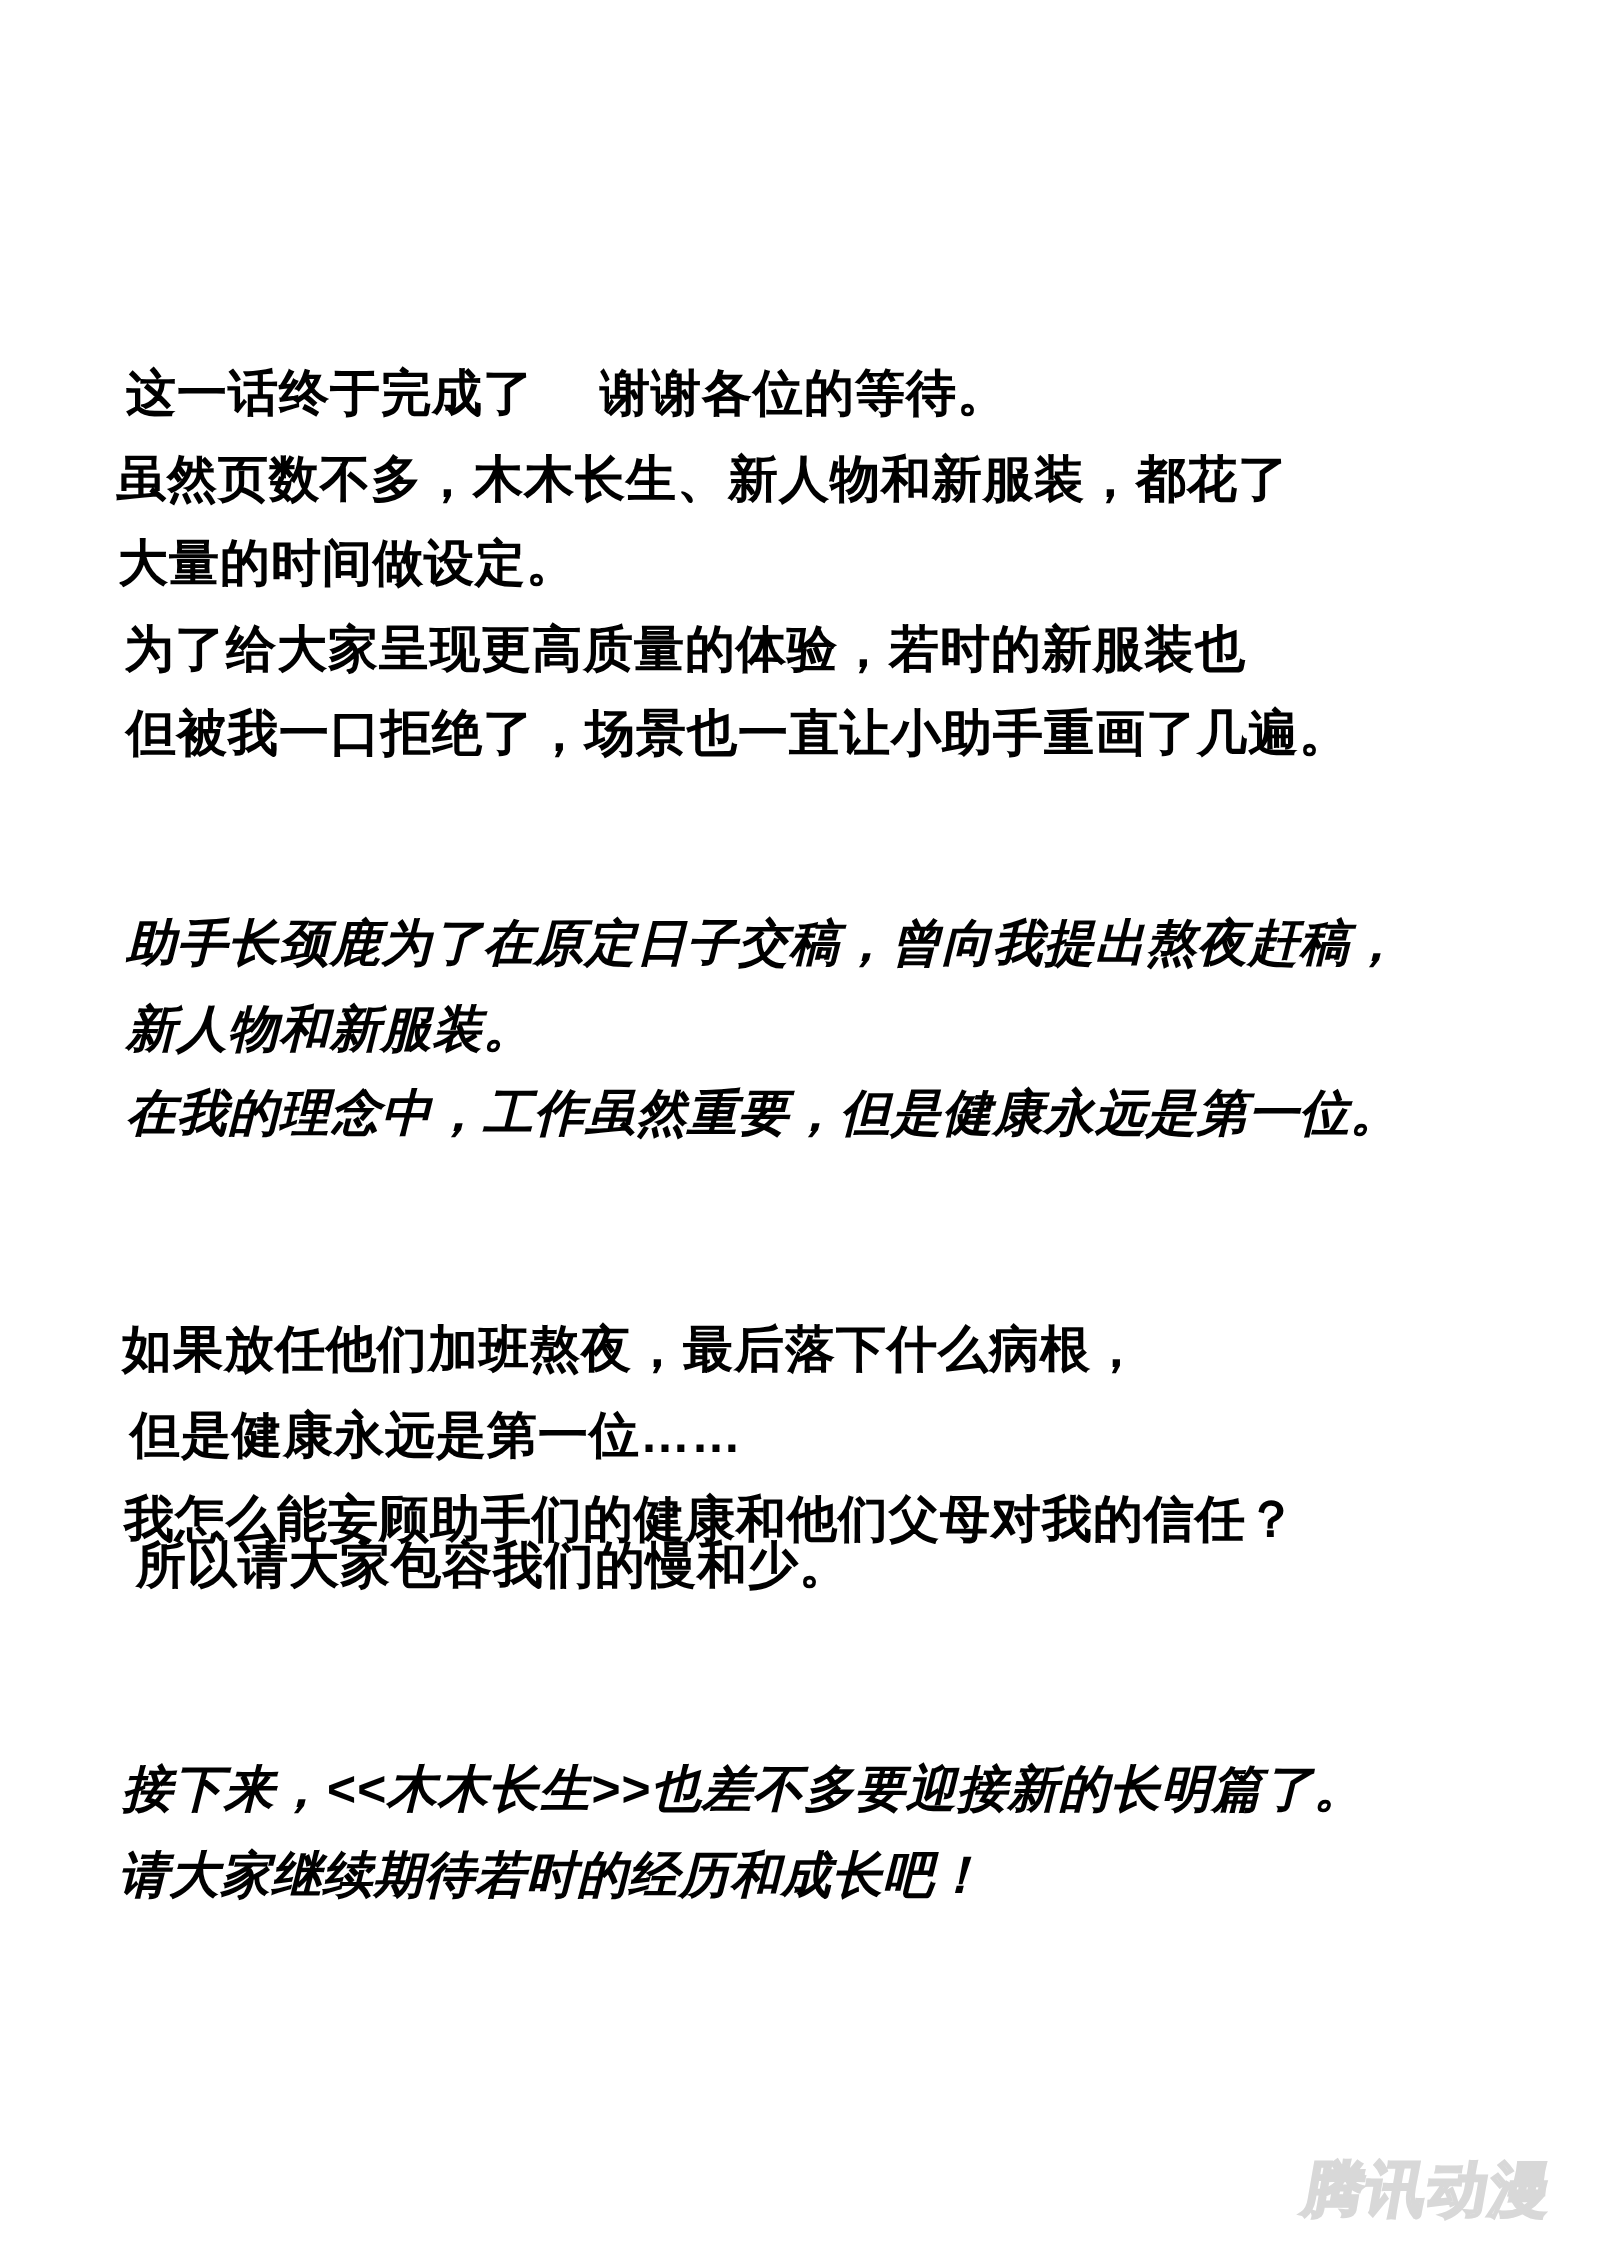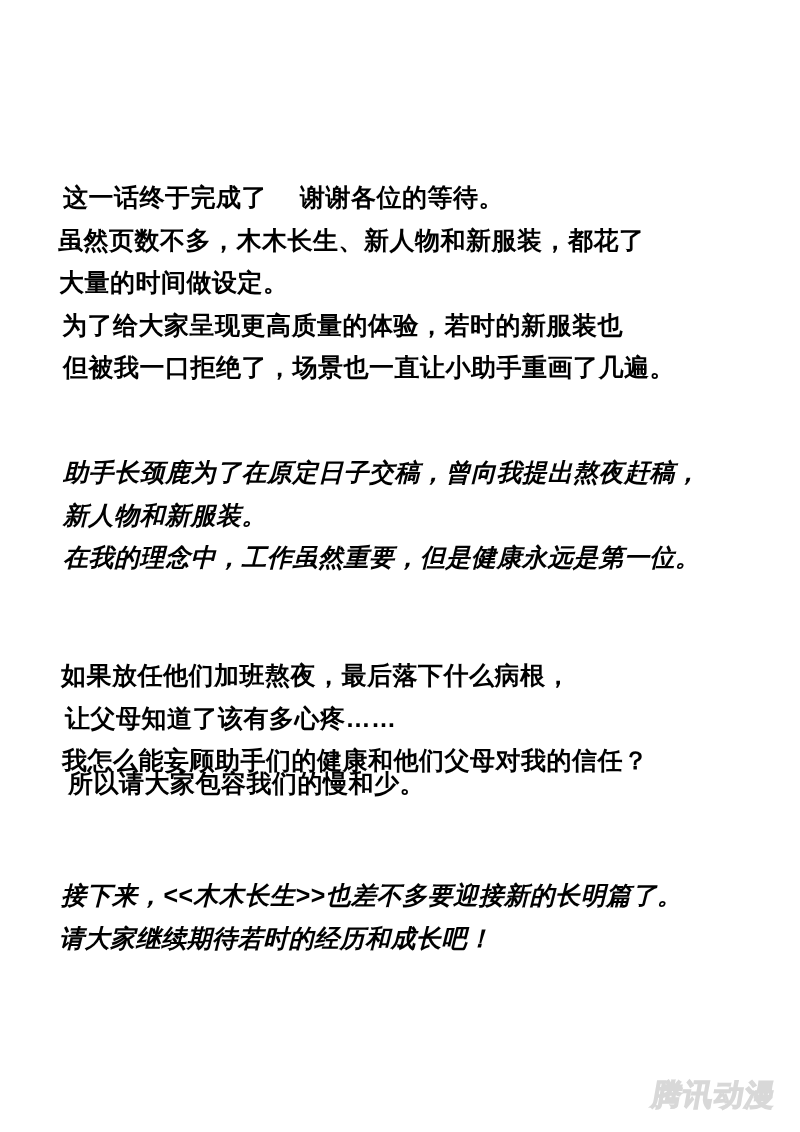--- a/index.html
+++ b/index.html
@@ -67,21 +67,21 @@
   </div>
 
   <div class="para" id="p2">
     <div class="line">助手长颈鹿为了在原定日子交稿，曾向我提出熬夜赶稿，</div>
     <div class="line">新人物和新服装。</div>
     <div class="line">在我的理念中，工作虽然重要，但是健康永远是第一位。</div>
   </div>
 
   <div class="para" id="p3">
     <div class="line">如果放任他们加班熬夜，最后落下什么病根，</div>
-    <div class="line">让父母知道了该有多心疼……</div>
+    <div class="line">但是健康永远是第一位……</div>
     <div class="line">我怎么能妄顾助手们的健康和他们父母对我的信任？</div>
   </div>
 
   <div class="para" id="p4">
     <div class="line">所以请大家包容我们的慢和少。</div>
   </div>
 
   <div class="para" id="p5">
     <div class="line">接下来，&lt;&lt;木木长生&gt;&gt;也差不多要迎接新的长明篇了。</div>
     <div class="line">请大家继续期待若时的经历和成长吧！</div>

